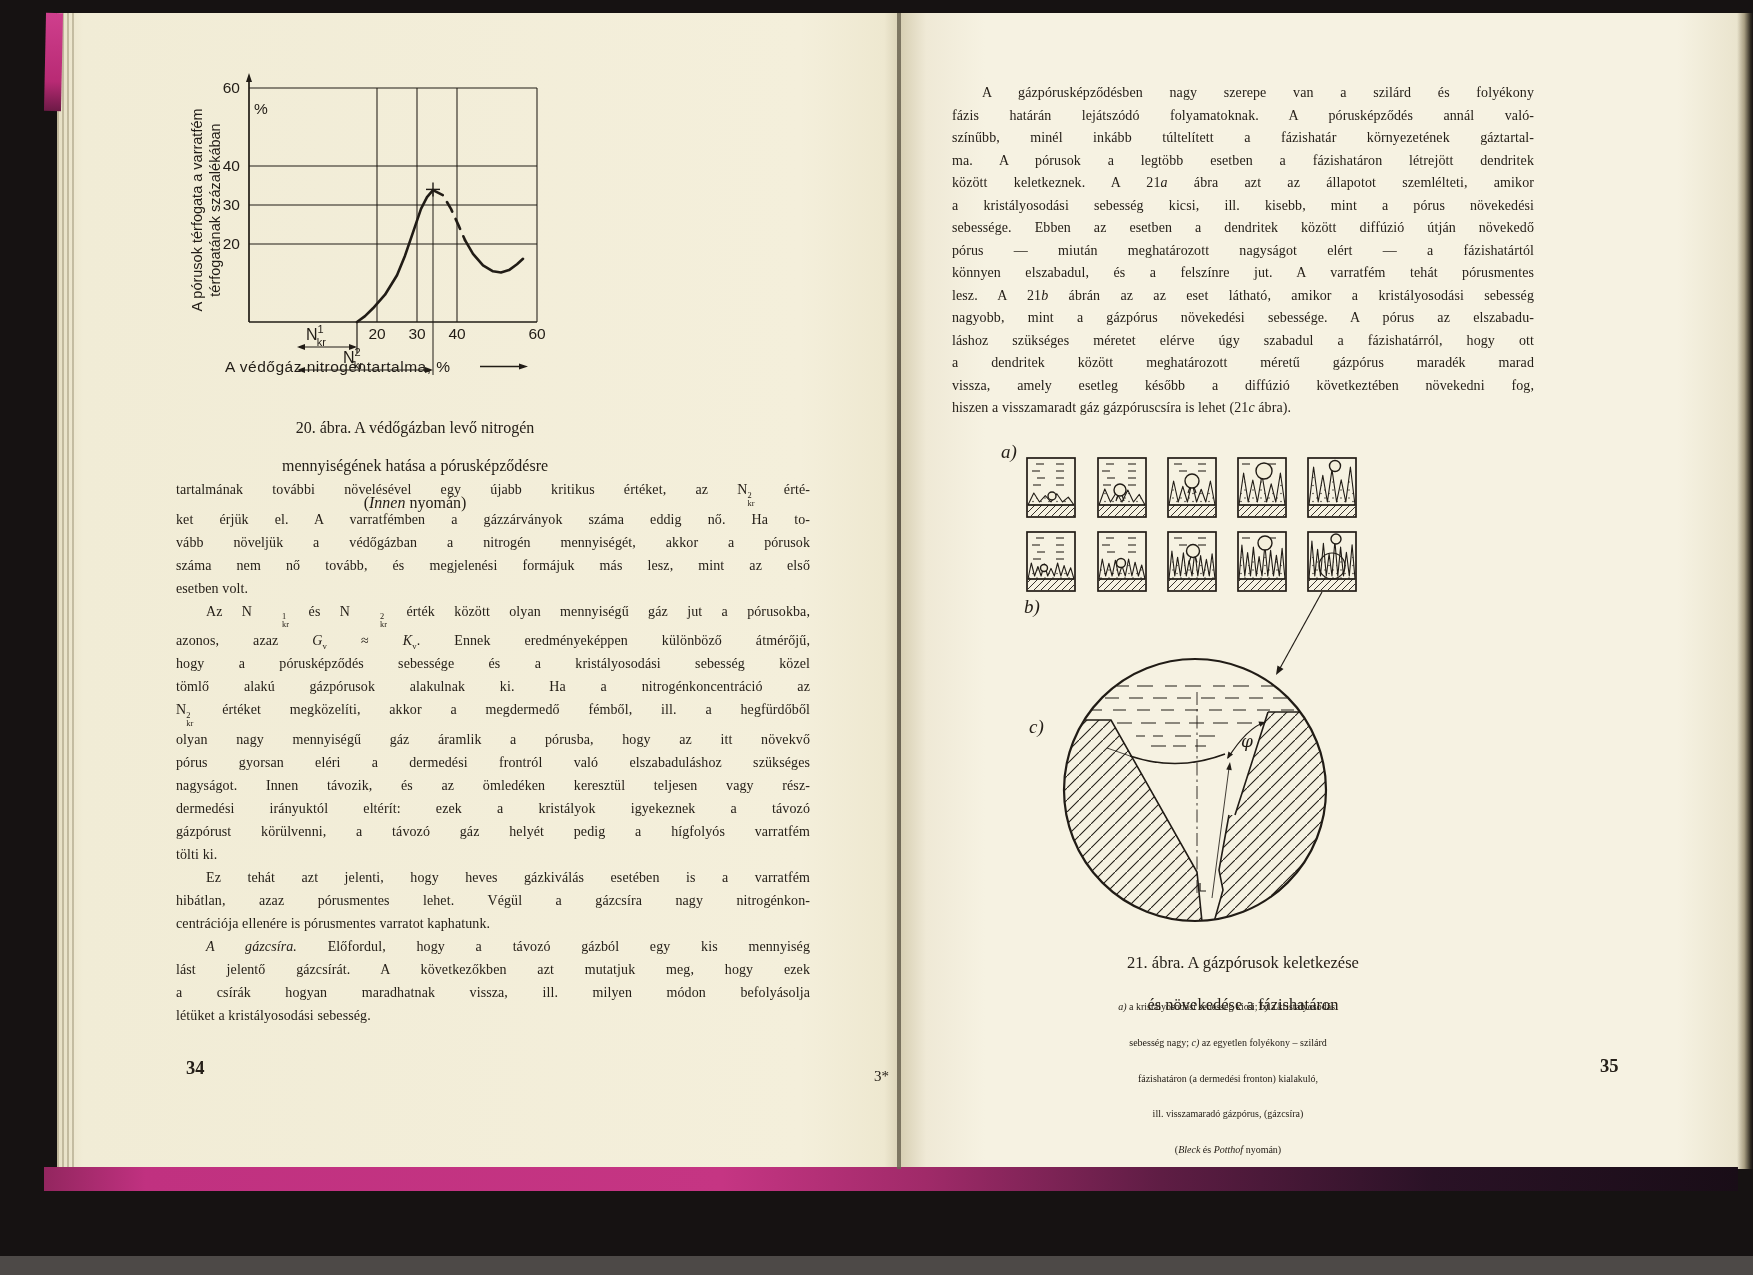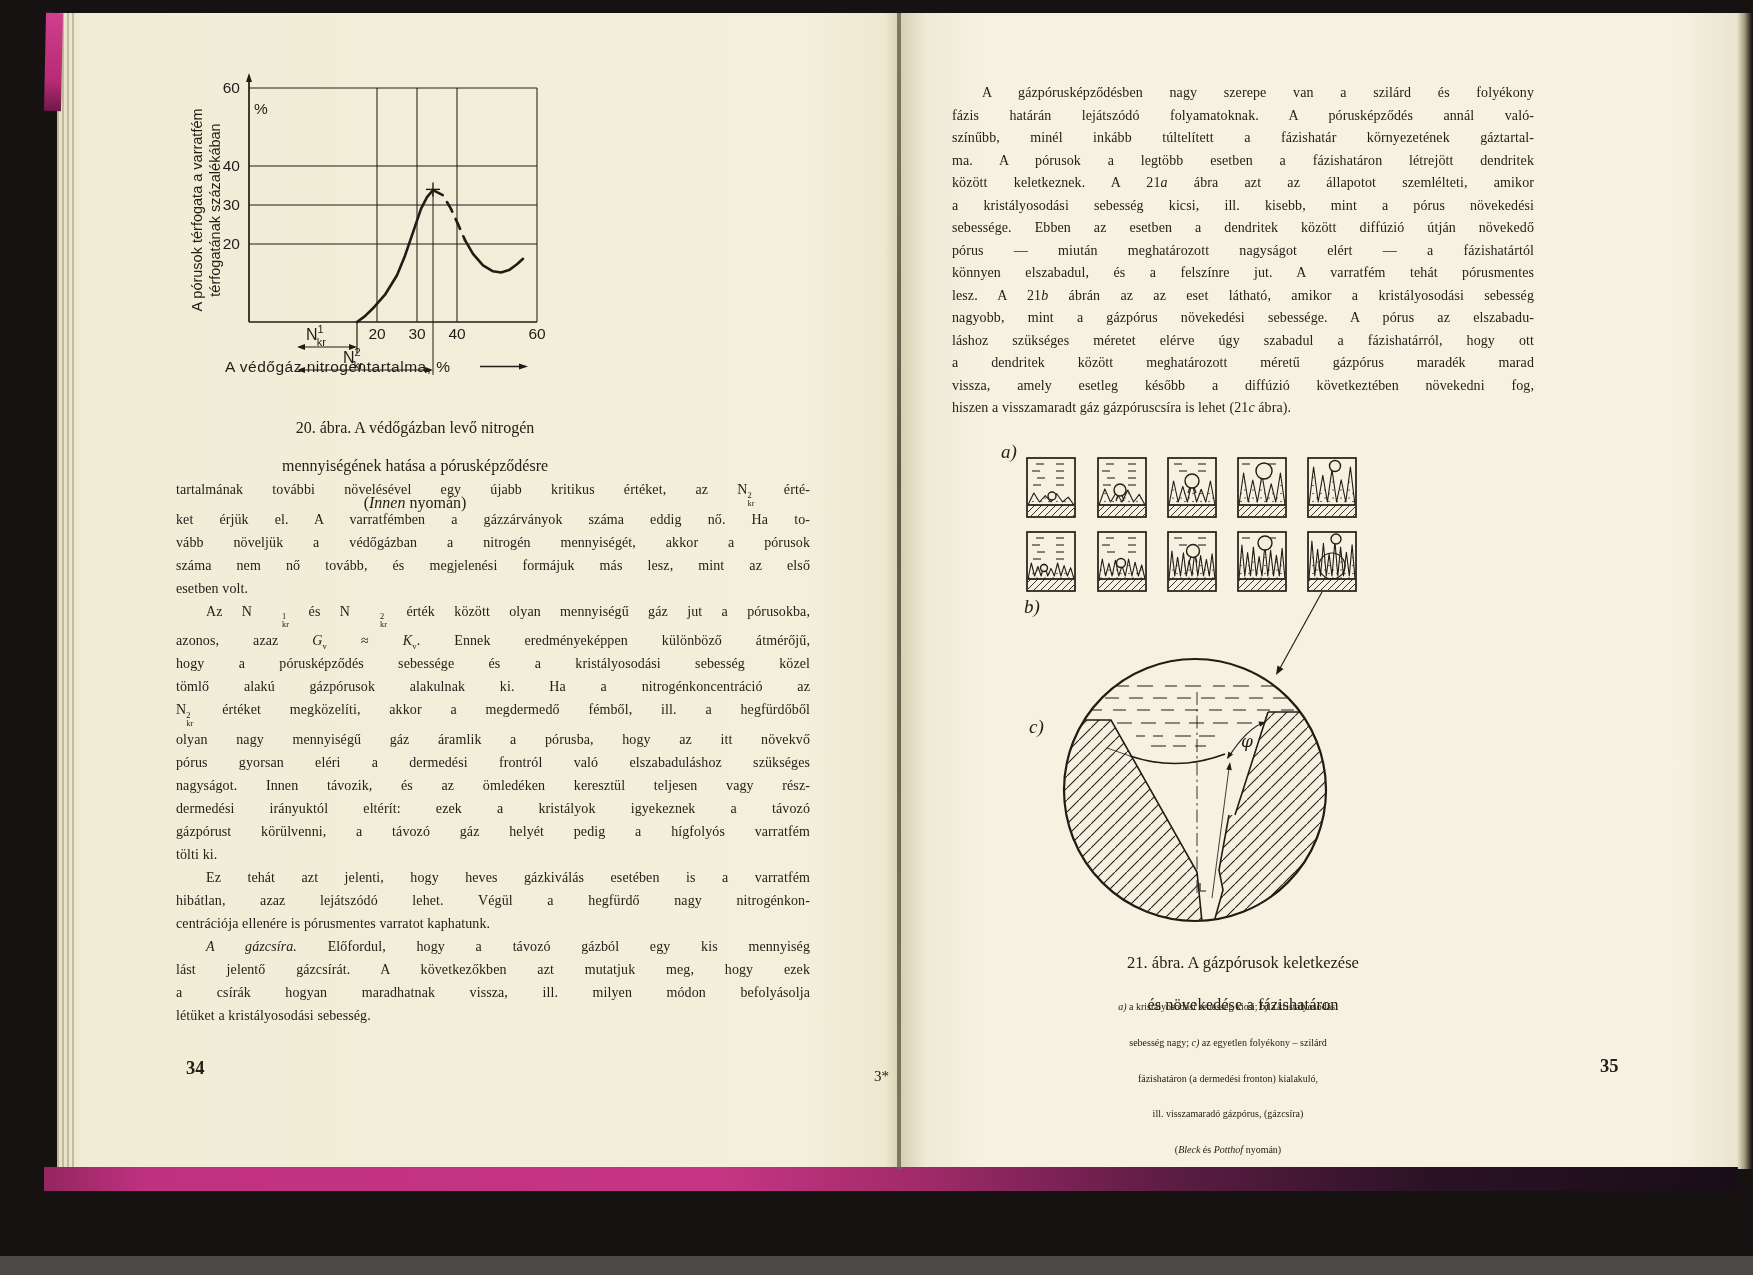--- a/index.html
+++ b/index.html
@@ -139,21 +139,21 @@
           </span> értéket megközelíti, akkor a megdermedő fémből, ill. a hegfürdőből</div>
         <div class="ln">olyan nagy mennyiségű gáz áramlik a pórusba, hogy az itt növekvő</div>
         <div class="ln">pórus gyorsan eléri a dermedési frontról való elszabaduláshoz szükséges</div>
         <div class="ln">nagyságot. Innen távozik, és az ömledéken keresztül teljesen vagy rész-</div>
         <div class="ln">dermedési irányuktól eltérít: ezek a kristályok igyekeznek a távozó</div>
         <div class="ln">gázpórust körülvenni, a távozó gáz helyét pedig a hígfolyós varratfém</div>
         <div class="ln last">tölti ki.</div>
       </div>
       <div>
         <div class="ln ind">Ez tehát azt jelenti, hogy heves gázkiválás esetében is a varratfém</div>
-        <div class="ln">hibátlan, azaz lejátszódó lehet. Végül a hegfürdő nagy nitrogénkon-</div>
+        <div class="ln">hibátlan, azaz pórusmentes lehet. Végül a gázcsíra nagy nitrogénkon-</div>
         <div class="ln last">centrációja ellenére is pórusmentes varratot kaphatunk.</div>
       </div>
       <div>
         <div class="ln ind"><i>A gázcsíra.</i> Előfordul, hogy a távozó gázból egy kis mennyiség</div>
         <div class="ln">lást jelentő gázcsírát. A következőkben azt mutatjuk meg, hogy ezek</div>
         <div class="ln">a csírák hogyan maradhatnak vissza, ill. milyen módon befolyásolja</div>
         <div class="ln last">létüket a kristályosodási sebesség.</div>
       </div>
     </div>
 

